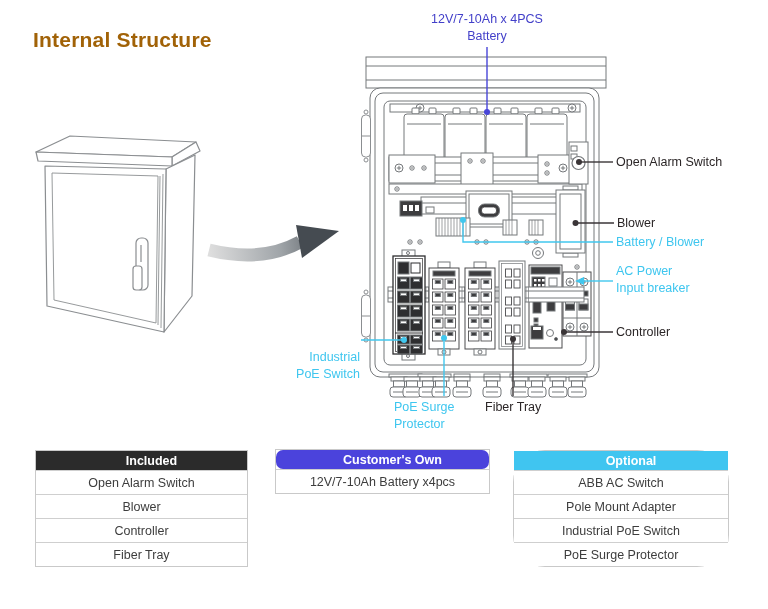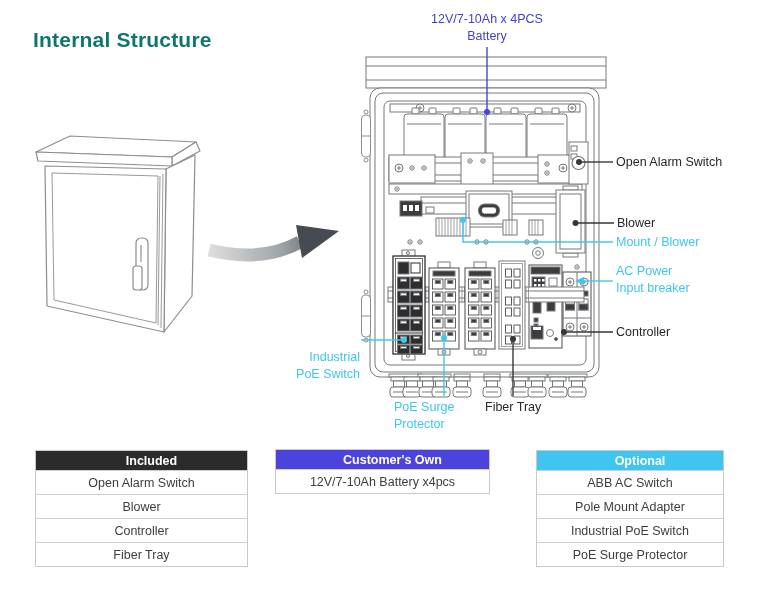--- a/index.html
+++ b/index.html
@@ -1,20 +1,20 @@
 <!DOCTYPE html>
 <html><head>
 <meta charset="utf-8">
 <style>
   html,body{margin:0;padding:0;background:#fff;}
   body{width:768px;height:609px;position:relative;overflow:hidden;
        font-family:"Liberation Sans", sans-serif;}
   .stage{position:absolute;left:0;top:0;width:768px;height:609px;}
   .title{position:absolute;left:33px;top:28px;font-size:21px;font-weight:bold;
-         color:#0f766e;letter-spacing:.2px;}
+         color:#a16207;letter-spacing:.2px;}
   .callout{position:absolute;font-size:12.5px;line-height:17px;white-space:pre-line;
            color:#2b2627;}
   .callout.cyan{color:#3EC6EF;}
   .callout.blue{color:#423FC9;}
   #cl-battery{left:417px;top:11px;width:140px;text-align:center;}
   #cl-open-alarm{left:616px;top:154px;}
   #cl-blower{left:617px;top:215px;}
   #cl-heater{left:616px;top:234px;}
   #cl-ac{left:616px;top:263px;}
   #cl-controller{left:616px;top:324px;}
@@ -22,22 +22,22 @@
   #cl-surge{left:394px;top:399px;width:102px;text-align:left;}
   #cl-fiber{left:485px;top:399px;}
   .tbl{position:absolute;border:1px solid #c9c9c9;background:#fff;box-sizing:border-box;}
   .tbl .hdr{height:19px;display:flex;align-items:center;justify-content:center;
             color:#fff;font-weight:bold;font-size:12.5px;padding-left:20px;}
   .tbl .row{height:23px;border-top:1px solid #cfcfcf;display:flex;align-items:center;
             justify-content:center;font-size:12.5px;color:#3d3d3d;background:#fff;}
   #tbl-included{left:35px;top:450px;width:213px;}
   #tbl-included .hdr{background:#2B2B2B;}
   #tbl-customer{left:275px;top:449px;width:215px;}
-  #tbl-customer .hdr{background:#4B43DC;}
-  #tbl-optional{left:536px;top:450px;width:188px;}
+  #tbl-customer .hdr{background:#4B43DC;border-radius:7px;}
+  #tbl-optional{left:513px;top:450px;width:216px;border-radius:32px;}
   #tbl-optional .hdr{background:#40C5F0;}
 </style>
 </head>
 <body>
 
 <svg class="stage" viewBox="0 0 768 609">
   <defs>
     <linearGradient id="ag" gradientUnits="userSpaceOnUse" x1="209" y1="250" x2="338" y2="235">
       <stop offset="0" stop-color="#dedede"></stop>
         <stop offset="0.55" stop-color="#9fa4a8"></stop>
@@ -362,21 +362,21 @@
     </g>
   </g>
 </svg>
 
 <div class="title">Internal Structure</div>
 
 <div id="cl-battery" class="callout blue">12V/7-10Ah x 4PCS
 Battery</div>
 <div id="cl-open-alarm" class="callout">Open Alarm Switch</div>
 <div id="cl-blower" class="callout">Blower</div>
-<div id="cl-heater" class="callout cyan">Mount / Blower</div>
+<div id="cl-heater" class="callout cyan">Battery / Blower</div>
 <div id="cl-ac" class="callout cyan">AC Power
 Input breaker</div>
 <div id="cl-controller" class="callout">Controller</div>
 <div id="cl-poe" class="callout cyan">Industrial
 PoE Switch</div>
 <div id="cl-surge" class="callout cyan">PoE Surge
 Protector</div>
 <div id="cl-fiber" class="callout">Fiber Tray</div>
 
 <div id="tbl-included" class="tbl">

